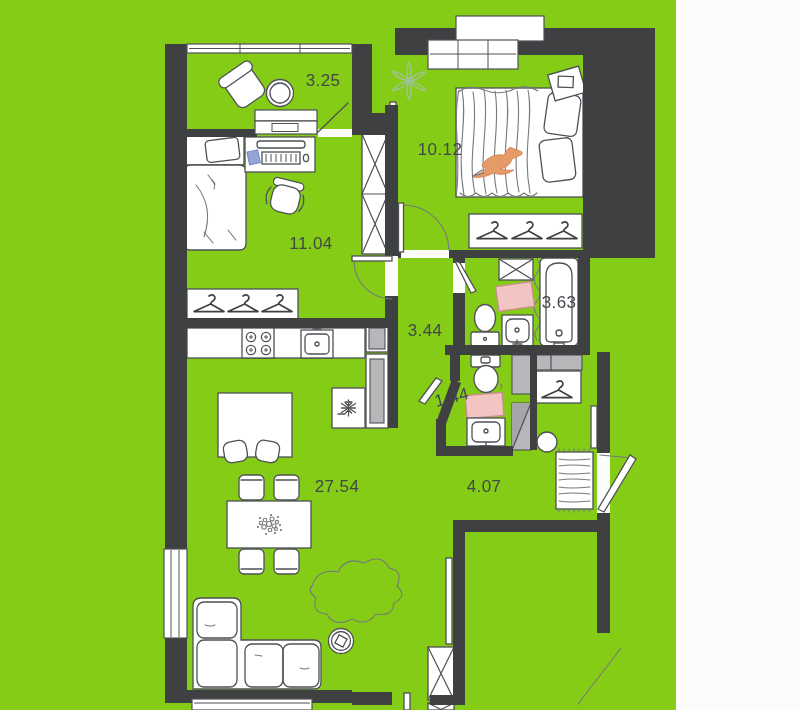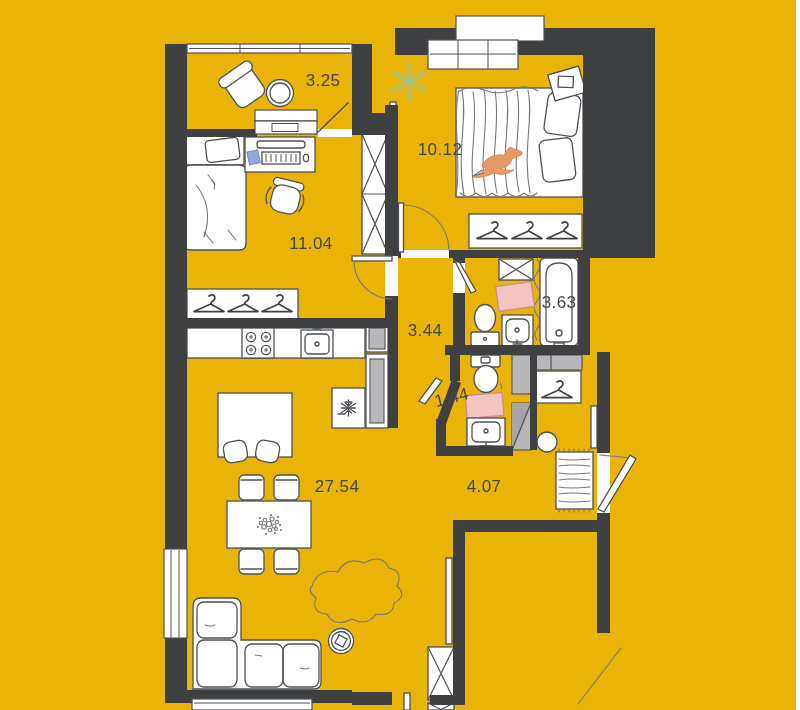--- a/index.html
+++ b/index.html
@@ -1,16 +1,16 @@
 <!DOCTYPE html>
 <html><head>
 <meta charset="utf-8">
 <style>
   html,body{margin:0;padding:0;background:#fcfcfb;}
-  .stage{width:796px;height:710px;position:relative;background:#eab308;overflow:hidden;
+  .stage{width:676px;height:710px;position:relative;background:#84cc16;overflow:hidden;
          font-family:"Liberation Sans", sans-serif;}
   svg{display:block;}
   .wall{fill:#3f4042;stroke:none;}
   .fl{fill:#ffffff;stroke:#4e5155;stroke-width:1.3;}
   .fl2{fill:none;stroke:#4e5155;stroke-width:1.3;stroke-linecap:round;stroke-linejoin:round;}
   .sk{fill:none;stroke:#76797d;stroke-width:1.1;stroke-linecap:round;stroke-linejoin:round;}
   .win{fill:#ffffff;stroke:#4e5155;stroke-width:1.2;}
   .winln{fill:none;stroke:#4e5155;stroke-width:1;}
   .hang{fill:none;stroke:#3f4042;stroke-width:1.7;stroke-linecap:round;stroke-linejoin:round;}
   .gray{fill:#b7b7b9;stroke:#4e5155;stroke-width:1.1;}

